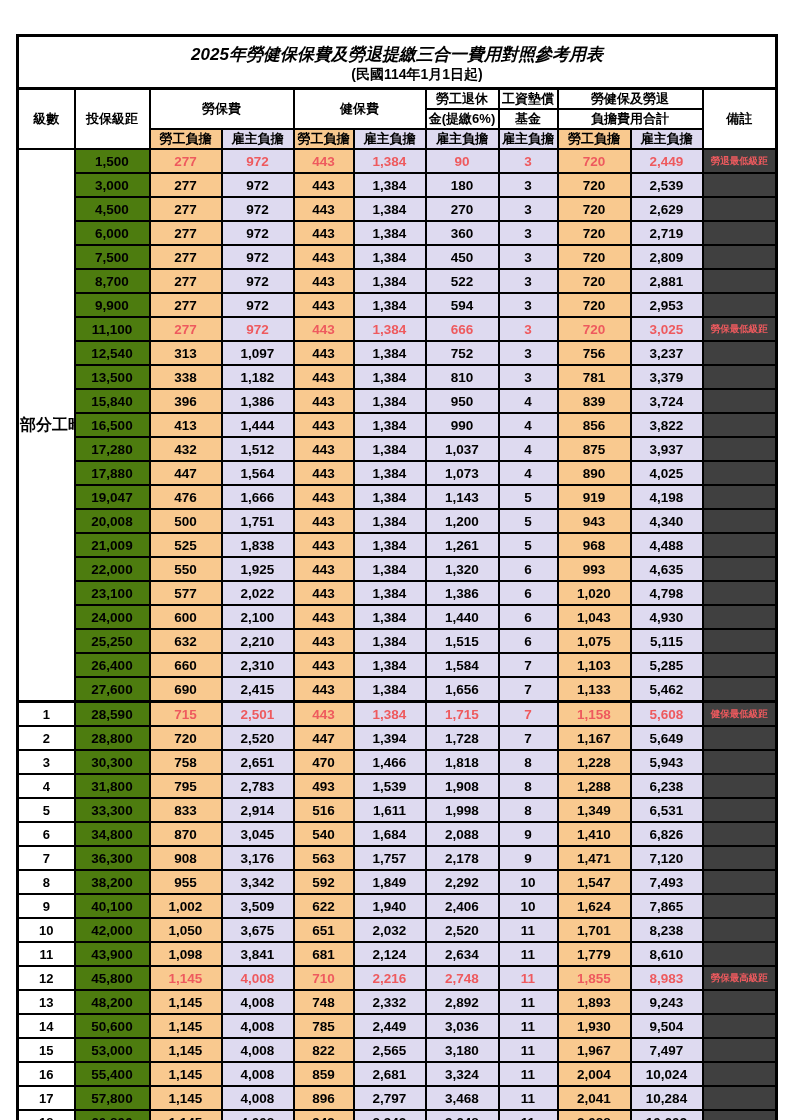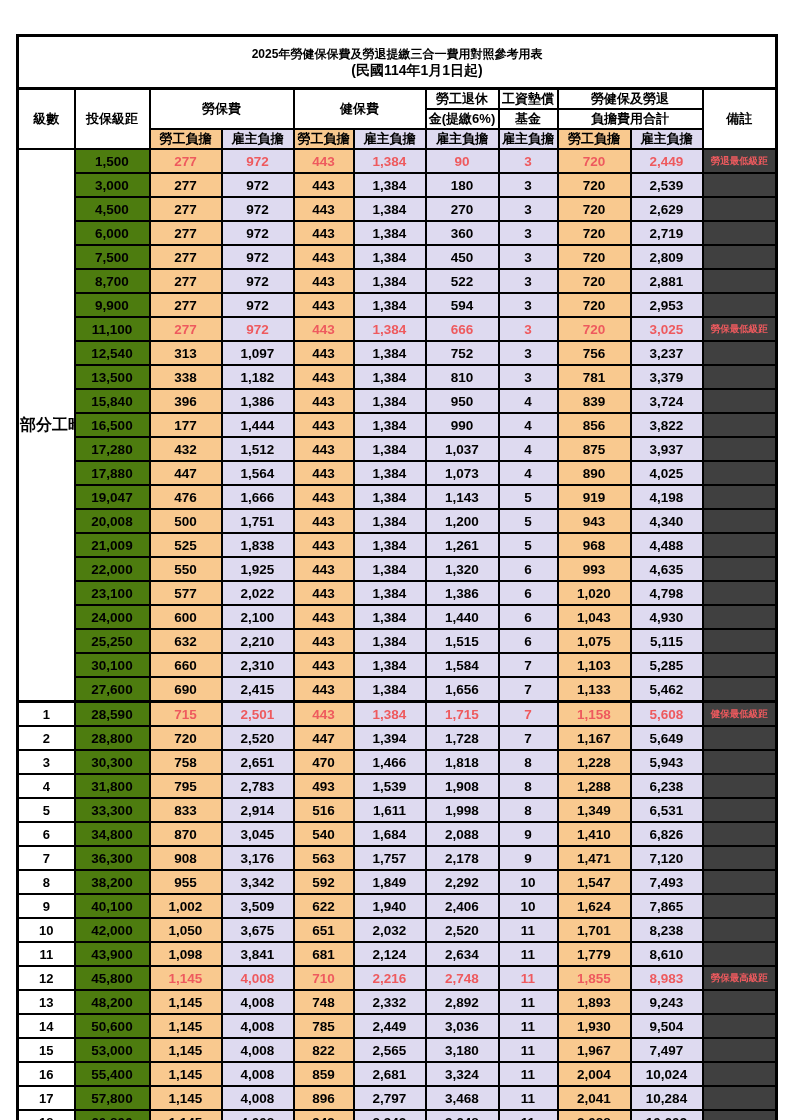--- a/index.html
+++ b/index.html
@@ -23,21 +23,21 @@
     overflow:hidden;
     white-space:nowrap;
     font-weight:700;
   }
   
   .title-cell{
     height:50px;
     border-bottom:3px solid #000;
     background:#fff;
   }
-  .title-line1{font-size:12px;font-weight:700;line-height:1.5;}
+  .title-line1{font-size:17px;font-weight:700;line-height:1.5;font-style:italic;}
   .title-line2{font-size:14px;font-weight:700;line-height:1.1;padding-left:40px;}
   
   thead th{font-size:13px;font-weight:700;background:#fff;}
   .h-top{height:19px;}
   .h-mid{height:18px;}
   .h-sub{height:18px;font-size:12.5px;}
   .emp-bg{background:var(--emp);}
   .er-bg{background:var(--er);}
   
   tbody td{height:22px;font-size:13.5px;}
@@ -228,21 +228,21 @@
           <td class="val emp-bg">443</td>
           <td class="val er-bg">1,384</td>
           <td class="val er-bg">950</td>
           <td class="val er-bg">4</td>
           <td class="val emp-bg">839</td>
           <td class="val er-bg">3,724</td>
           <td class="remark"></td>
         </tr>
         <tr>
           <td class="bracket">16,500</td>
-          <td class="val emp-bg">177</td>
+          <td class="val emp-bg">413</td>
           <td class="val er-bg">1,444</td>
           <td class="val emp-bg">443</td>
           <td class="val er-bg">1,384</td>
           <td class="val er-bg">990</td>
           <td class="val er-bg">4</td>
           <td class="val emp-bg">856</td>
           <td class="val er-bg">3,822</td>
           <td class="remark"></td>
         </tr>
         <tr>
@@ -347,21 +347,21 @@
           <td class="val er-bg">2,210</td>
           <td class="val emp-bg">443</td>
           <td class="val er-bg">1,384</td>
           <td class="val er-bg">1,515</td>
           <td class="val er-bg">6</td>
           <td class="val emp-bg">1,075</td>
           <td class="val er-bg">5,115</td>
           <td class="remark"></td>
         </tr>
         <tr>
-          <td class="bracket">30,100</td>
+          <td class="bracket">26,400</td>
           <td class="val emp-bg">660</td>
           <td class="val er-bg">2,310</td>
           <td class="val emp-bg">443</td>
           <td class="val er-bg">1,384</td>
           <td class="val er-bg">1,584</td>
           <td class="val er-bg">7</td>
           <td class="val emp-bg">1,103</td>
           <td class="val er-bg">5,285</td>
           <td class="remark"></td>
         </tr>

